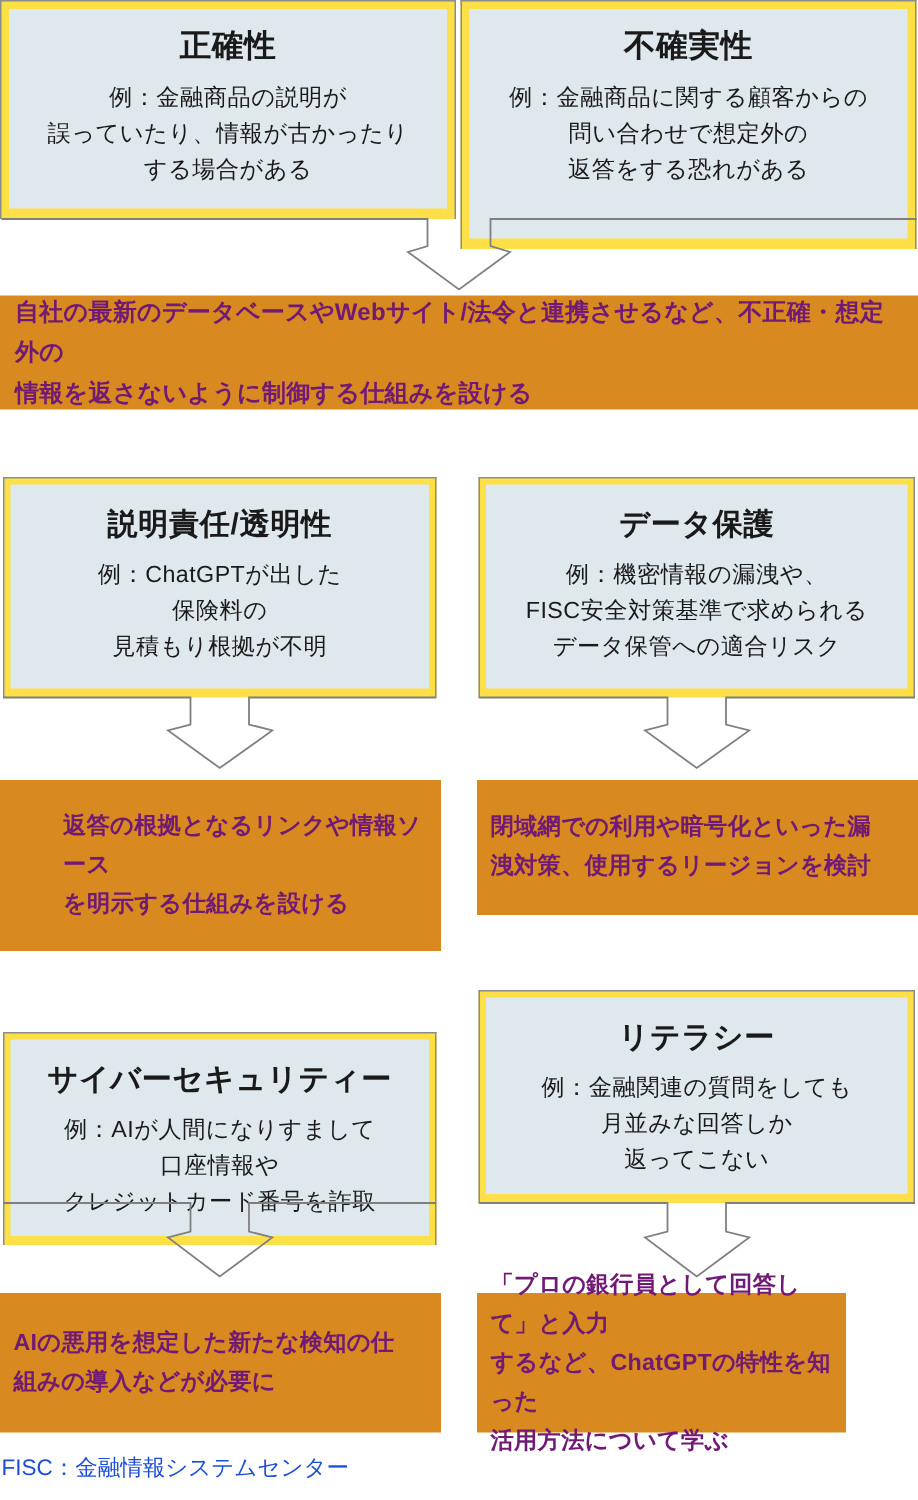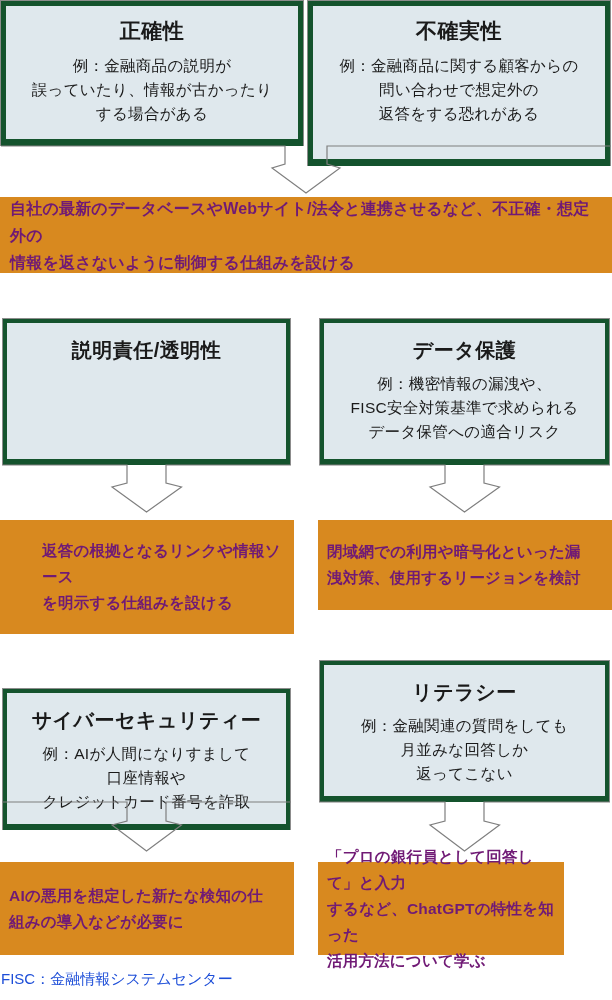--- a/index.html
+++ b/index.html
@@ -2,21 +2,21 @@
 <html><head>
 <meta charset="utf-8">
 <style>
   html,body{margin:0;padding:0;background:#ffffff;}
   .canvas{
     position:relative;width:612px;height:1000px;background:#ffffff;overflow:hidden;
     font-family:"Liberation Sans","DejaVu Sans",sans-serif;color:#1a1a1a;
   }
   
   .riskbox{
-    position:absolute;background:#14532d;border:1px solid #8c8c8c;border-bottom:none;
+    position:absolute;background:#fde047;border:1px solid #8c8c8c;border-bottom:none;
     box-sizing:border-box;
   }
   .riskbox.pad-top{padding:5px 5px 7px 5px;}
   .riskbox.pad-mid{padding:4px 4px 6px 4px;}
   .riskfill{
     background:#dfe8ed;height:100%;box-sizing:border-box;
     display:flex;flex-direction:column;align-items:center;text-align:center;
   }
   .risk-title{font-weight:700;font-size:21px;line-height:28px;letter-spacing:0.5px;}
   .risk-title.sm{font-size:20px;}
@@ -66,20 +66,23 @@
   <svg class="arrow-svg" style="left:0;top:140px;" width="612" height="56" viewBox="0 0 612 56">
     <path d="M1,6 H285 V24 L272,28 L306,53 L340,28 L327,24 V6 H611"></path>
   </svg>
 
   <div class="measure full" style="left:0;top:197px;width:612px;height:76px;">自社の最新のデータベースやWebサイト/法令と連携させるなど、不正確・想定外の
 情報を返さないように制御する仕組みを設ける</div>
 
   <div class="riskbox pad-mid" style="left:2px;top:318px;width:289px;height:147px;">
     <div class="riskfill m-pad">
       <div class="risk-title sm">説明責任/透明性</div>
+      <div class="risk-body">例：ChatGPTが出した
+保険料の
+見積もり根拠が不明</div>
     </div>
   </div>
 
   <div class="riskbox pad-mid" style="left:319px;top:318px;width:291px;height:147px;">
     <div class="riskfill m-pad">
       <div class="risk-title sm">データ保護</div>
       <div class="risk-body">例：機密情報の漏洩や、
 FISC安全対策基準で求められる
 データ保管への適合リスク</div>
     </div>

